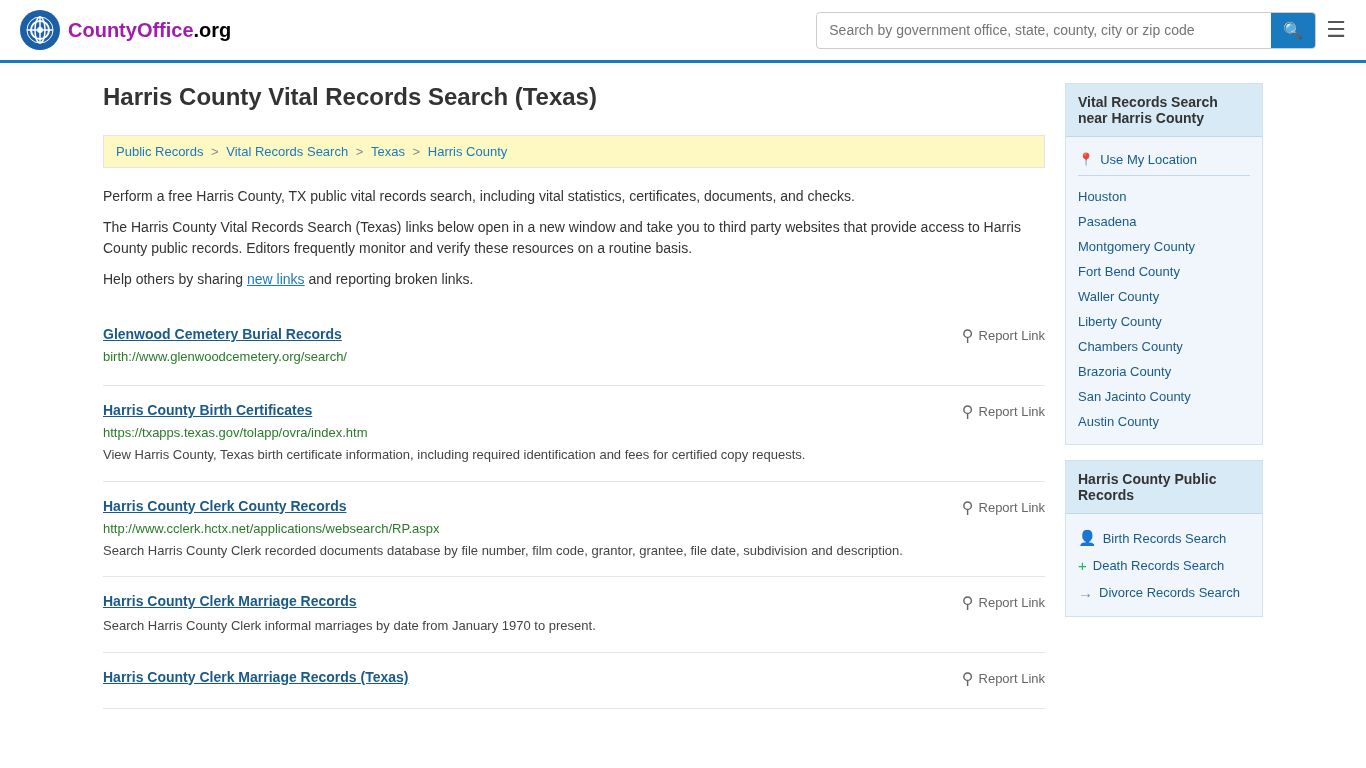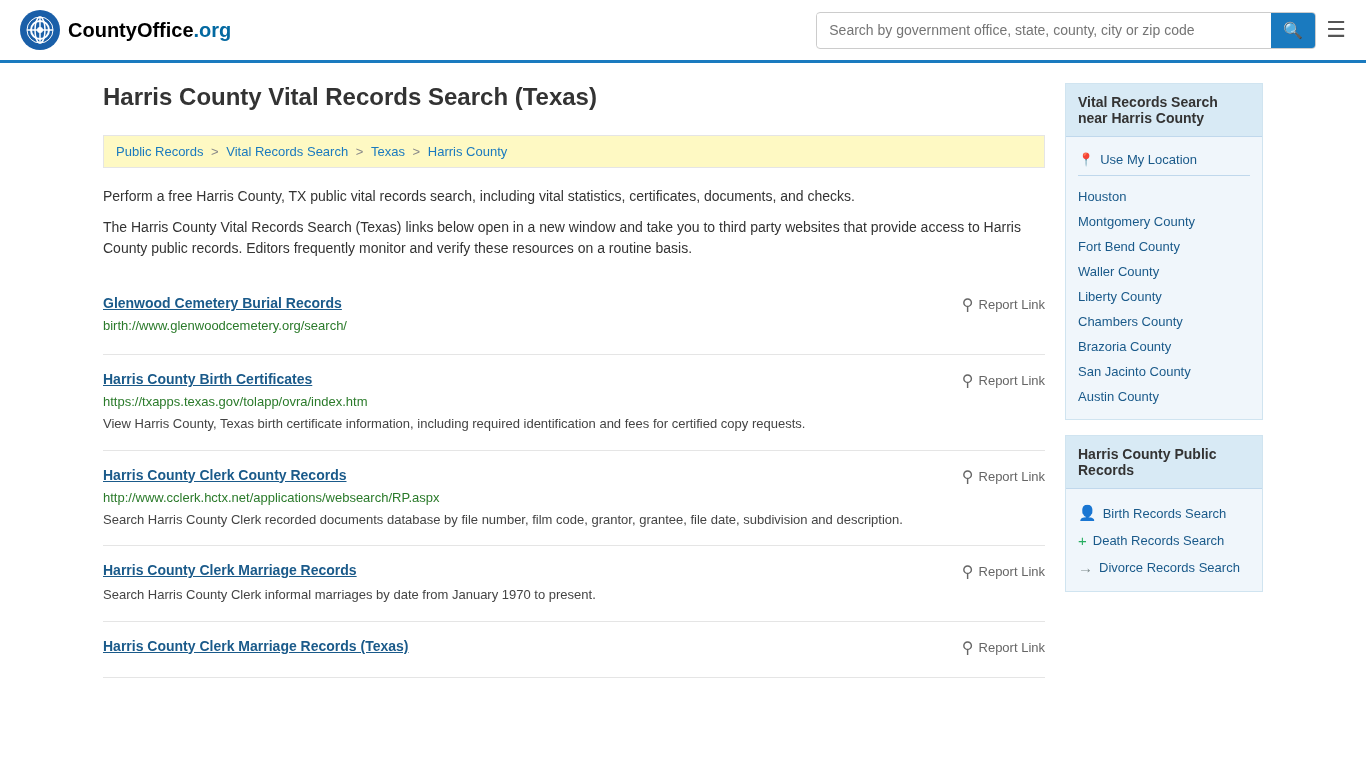--- a/index.html
+++ b/index.html
@@ -29,21 +29,21 @@
       justify-content: center;
       color: white;
       font-size: 18px;
       font-weight: bold;
     }
     .logo-text {
       font-size: 20px;
       color: #333;
       font-weight: bold;
     }
-    .logo-text span { color: #000000; }
+    .logo-text span { color: #a21caf; }
     .header-right {
       display: flex;
       align-items: center;
       gap: 10px;
     }
     .search-bar {
       display: flex;
       align-items: center;
       border: 1px solid #ccc;
       border-radius: 4px;
@@ -217,21 +217,21 @@
       <svg width="28" height="28" viewBox="0 0 28 28">
         <circle cx="14" cy="14" r="13" fill="#1a5fa8" stroke="#fff" stroke-width="1"></circle>
         <circle cx="14" cy="14" r="9" fill="none" stroke="#fff" stroke-width="2"></circle>
         <line x1="14" y1="1" x2="14" y2="27" stroke="#fff" stroke-width="1.5"></line>
         <line x1="1" y1="14" x2="27" y2="14" stroke="#fff" stroke-width="1.5"></line>
         <ellipse cx="14" cy="14" rx="5" ry="13" fill="none" stroke="#fff" stroke-width="1.5"></ellipse>
         <circle cx="14" cy="14" r="3" fill="#fff"></circle>
       </svg>
     </div>
     <div class="logo-text">
-      <span>CountyOffice</span><span style="color:#0369a1">.org</span>
+      <span>CountyOffice</span><span style="color:#000000">.org</span>
     </div>
   </div>
   <div class="header-right">
     <div class="search-bar">
       <input type="text" placeholder="Search by government office, state, county, city or zip code" style="">
       <button>🔍</button>
     </div>
     <button class="menu-btn">☰</button>
   </div>
 </header>
@@ -247,20 +247,23 @@
       <span> &gt; </span>
       <a href="#">Vital Records Search</a>
       <span> &gt; </span>
       <a href="#">Texas</a>
       <span> &gt; </span>
       <a href="#">Harris County</a>
     </div>
 
     <p class="intro-text">Perform a free Harris County, TX public vital records search, including vital statistics, certificates, documents, and checks.</p>
     <p class="intro-text">The Harris County Vital Records Search (Texas) links below open in a new window and take you to third party websites that provide access to Harris County public records. Editors frequently monitor and verify these resources on a routine basis.</p>
+    <p class="intro-text">
+      <span>Help others by sharing </span><a href="#">new links</a><span> and reporting broken links.</span>
+    </p>
 
     <div class="record-list" id="record-list-container">
     <div class="record-item">
     <div class="record-item-header">
       <a class="record-title" href="#">Glenwood Cemetery Burial Records</a>
       <div class="report-link">
         <span class="report-icon">⚲</span>
         <span>Report Link</span>
       </div>
     </div>
@@ -317,20 +320,21 @@
     <div class="sidebar-section">
       <div class="sidebar-section-header">Vital Records Search near Harris County</div>
       <div class="sidebar-section-body">
         <a href="#" class="use-my-location">
           <span style="color:#c0392b;">📍</span>
           <span>Use My Location</span>
         </a>
         <div class="location-divider"></div>
         <div id="nearby-links-container">
             <a href="#" class="sidebar-link">Houston</a>
+            <a href="#" class="sidebar-link">Pasadena</a>
             <a href="#" class="sidebar-link">Montgomery County</a>
             <a href="#" class="sidebar-link">Fort Bend County</a>
             <a href="#" class="sidebar-link">Waller County</a>
             <a href="#" class="sidebar-link">Liberty County</a>
             <a href="#" class="sidebar-link">Chambers County</a>
             <a href="#" class="sidebar-link">Brazoria County</a>
             <a href="#" class="sidebar-link">San Jacinto County</a>
             <a href="#" class="sidebar-link">Austin County</a>
           </div>
       </div>

